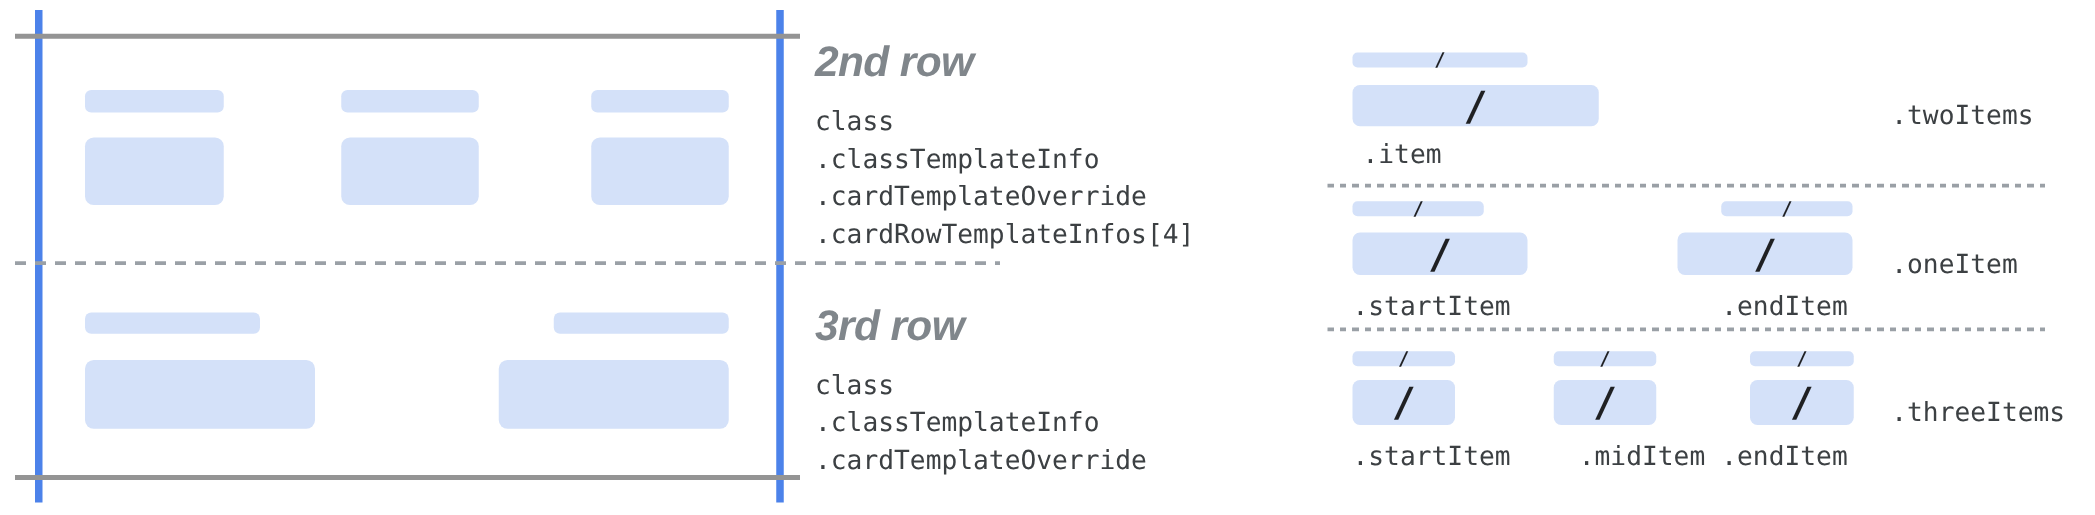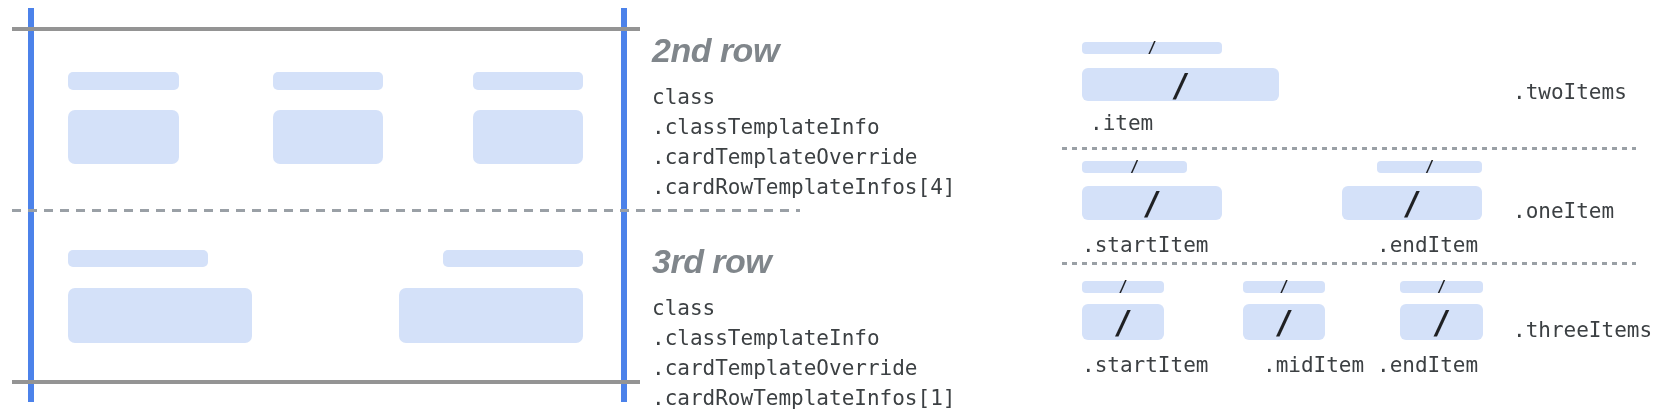--- a/index.html
+++ b/index.html
@@ -137,21 +137,20 @@
       <div class="code-line">.cardRowTemplateInfos[4]</div>
     </div>
   </div>
 
   <div class="ann ann2">
     <h2>3rd row</h2>
     <div class="codeblock">
       <div class="code-line">class</div>
       <div class="code-line">.classTemplateInfo</div>
       <div class="code-line">.cardTemplateOverride</div>
-      <div class="code-line">.cardRowTemplateInfos[1]</div>
     </div>
   </div>
 
   <div>
     <div class="bar bar-s tA-s">
       <span class="sl sl-s">/</span>
     </div>
     <div class="bar bar-l tA-l">
       <span class="sl sl-l">/</span>
     </div>

